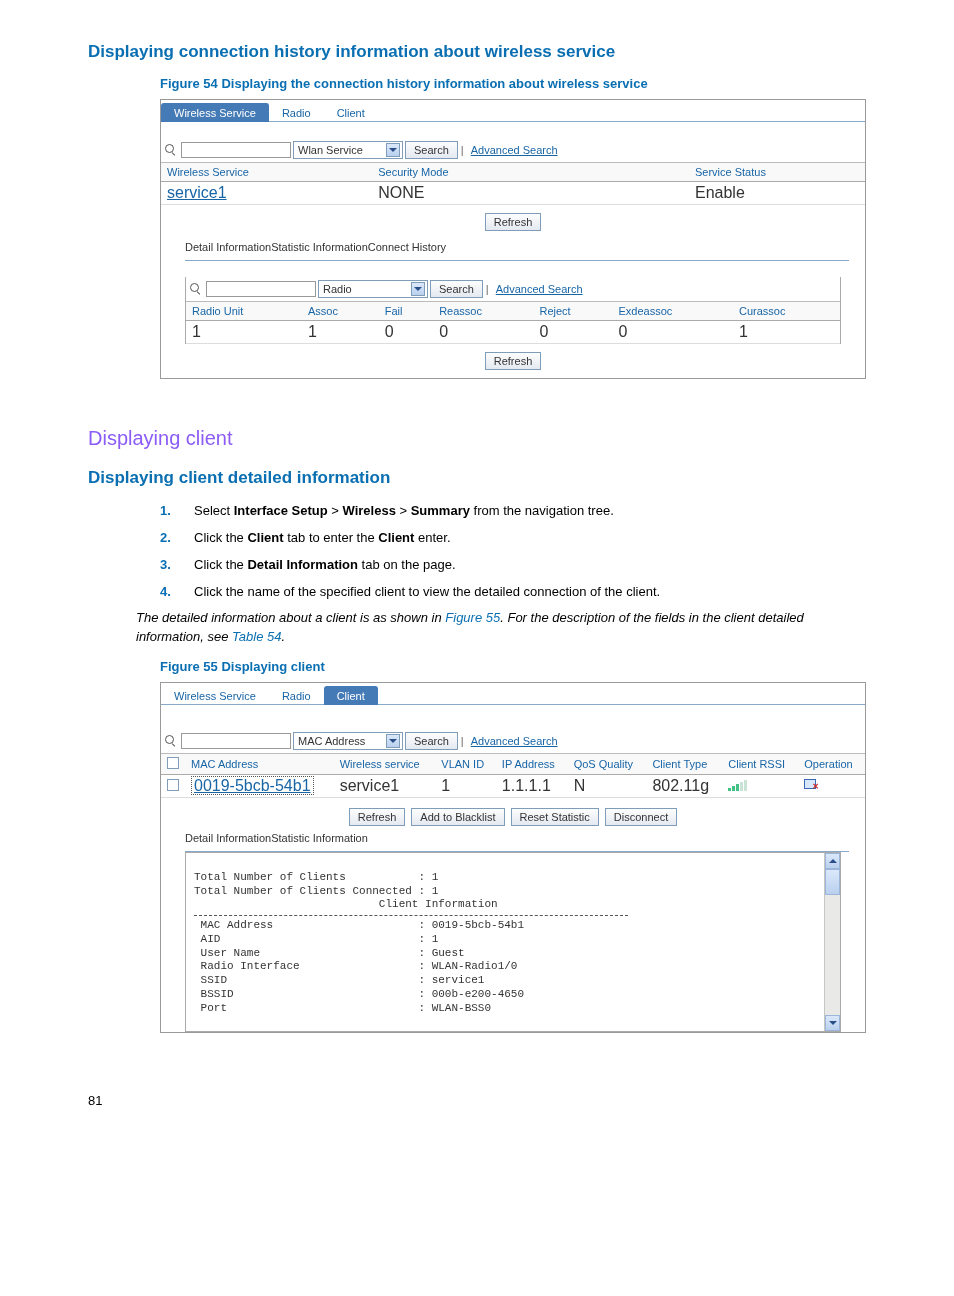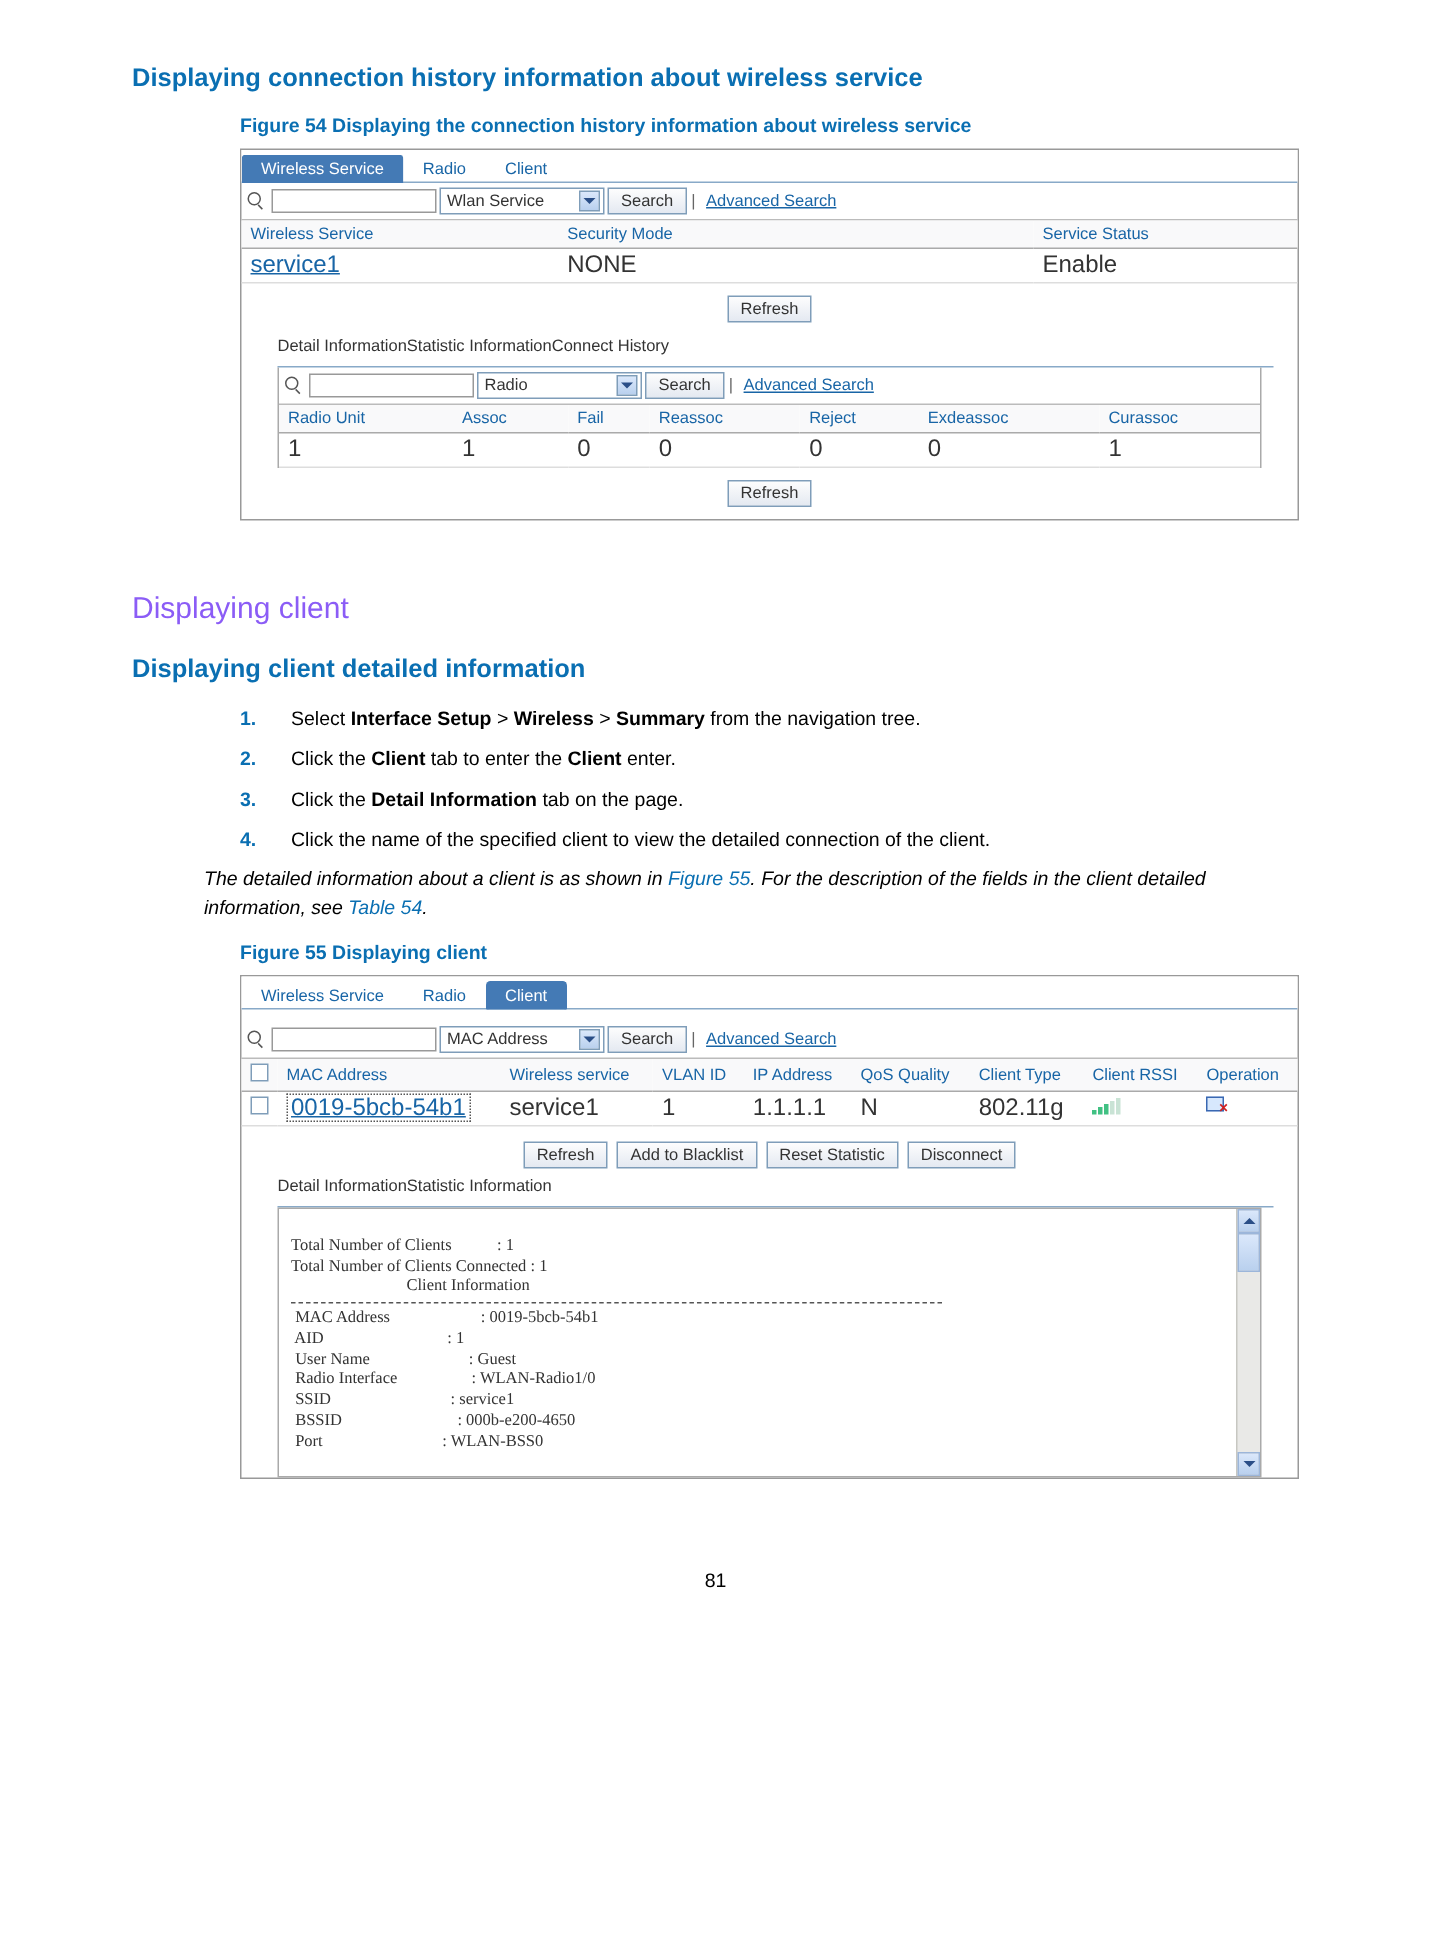--- a/index.html
+++ b/index.html
@@ -47,21 +47,21 @@
   .ol .num {
     color: #0a6fb2;
     font-weight: bold;
     width: 34px;
     flex: 0 0 34px;
   }
   .ol .txt { flex: 1; }
   .b { font-weight: bold; }
   .link { color: #0a6fb2; }
   .para { margin: 8px 0 12px 48px; line-height: 1.45; font-style: italic; }
-  .page-num { text-align: center; margin-top: 60px; font-size: 13px; }
+  .page-num { margin-top: 60px; font-size: 13px; }
 
   
   .fig {
     margin: 0 0 0 72px;
   }
   .ui-box {
     border: 1px solid #999;
     font-size: 11px;
     color: #333;
     margin-bottom: 4px;
@@ -92,20 +92,21 @@
     border-bottom: none;
     border-radius: 3px 3px 0 0;
   }
 
   .toolbar {
     display: flex;
     align-items: center;
     padding: 3px 4px;
     gap: 2px;
     border-bottom: 1px solid #bbb;
+    margin-top: 16px;
   }
   .mag-icon {
     width: 12px; height: 12px;
     position: relative;
     margin-right: 2px;
   }
   .mag-icon::before {
     content: '';
     position: absolute;
     width: 7px; height: 7px;
@@ -266,21 +267,21 @@
     gap: 6px;
     padding: 10px 0 6px;
   }
 
   .detail-pane {
     border: 1px solid #aaa;
     margin: 0 24px 0 24px;
     position: relative;
   }
   .detail-body {
-    font-family: Liberation Serif, serif;
+    font-family: Liberation Mono, monospace;
     font-size: 11px;
     white-space: pre;
     padding: 4px 8px 2px 8px;
     line-height: 1.25;
   }
   .scroll {
     position: absolute;
     right: 0; top: 0; bottom: 0;
     width: 16px;
     background: #e9e9e7;

